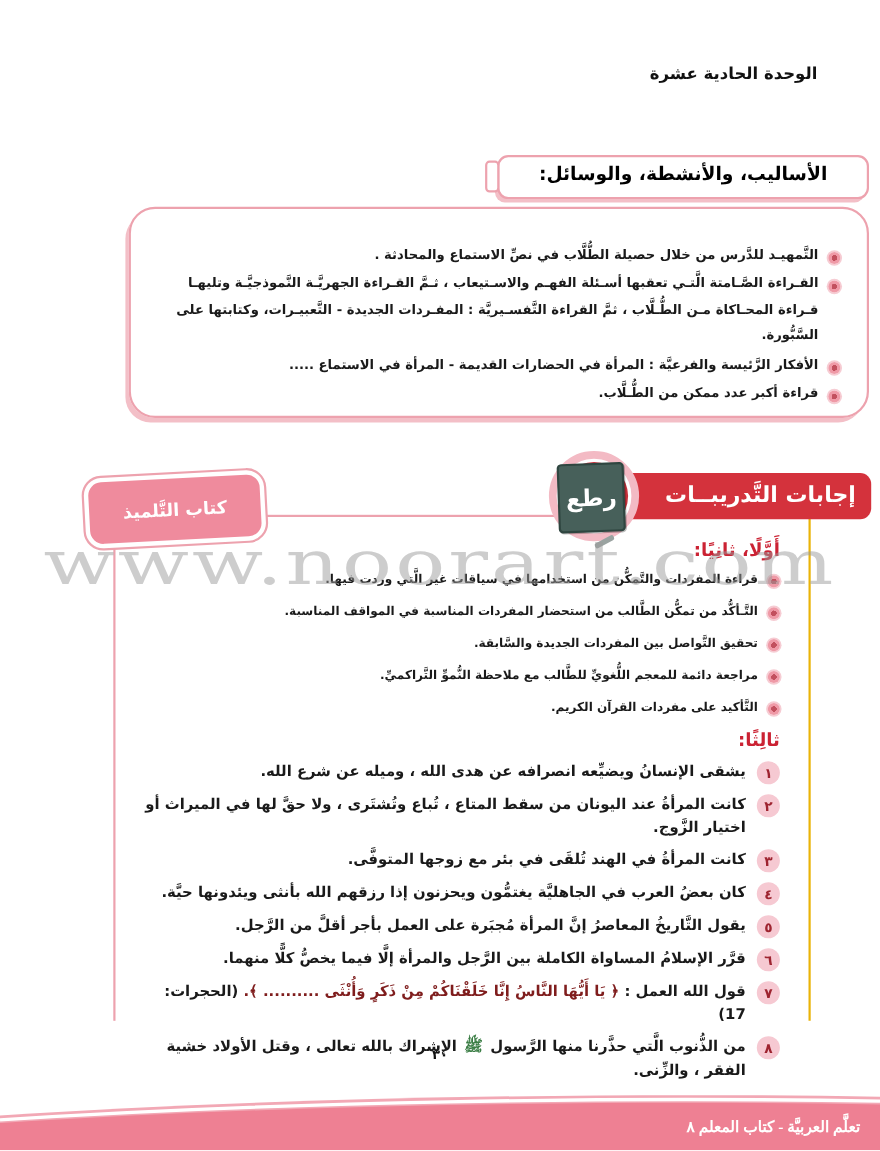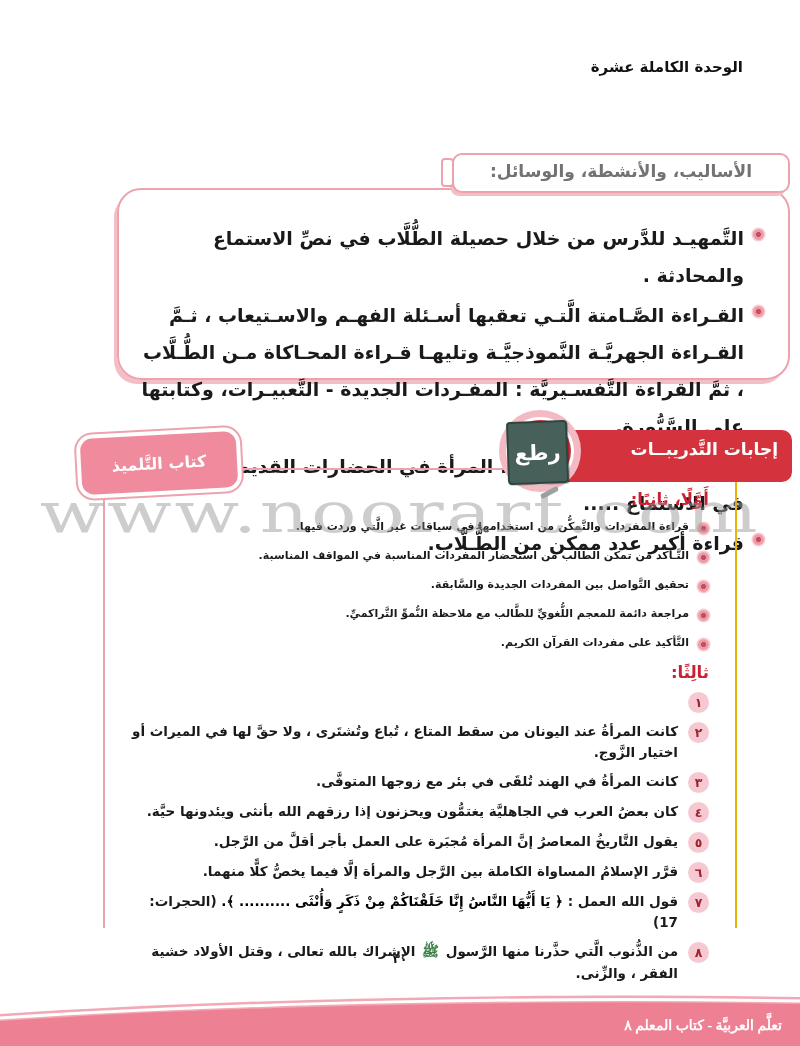--- a/index.html
+++ b/index.html
@@ -2,45 +2,45 @@
 <html lang="ar"><head>
 <meta charset="utf-8">
 <style>
   html,body{margin:0;padding:0;background:#fff;}
   .page{position:relative;width:800px;height:1046px;background:#ffffff;overflow:hidden;
         font-family:"DejaVu Sans",sans-serif;font-weight:bold;color:#1a1a1a;}
 
   .unit-header{position:absolute;top:58px;right:57px;font-size:15px;color:#111;direction:rtl;}
 
   
-  .methods-title{position:absolute;top:153px;right:10px;width:334px;height:36px;background:#fff;
+  .methods-title{position:absolute;top:141px;right:10px;width:334px;height:36px;background:#fff;
       border:2.5px solid #eda2ae;border-radius:10px;z-index:3;text-align:center;line-height:33px;
-      color:#737373;font-size:17px;box-shadow:-3px 4px 0 -1px #f3bfc7;direction:rtl;}
+      color:#000000;font-size:17px;box-shadow:-3px 4px 0 -1px #f3bfc7;direction:rtl;}
   .methods-title::before{content:"";position:absolute;left:-13px;top:3px;width:9px;height:25px;
       background:#fff;border:2px solid #eda2ae;border-radius:4px;}
 
   
   .box1{position:absolute;left:117px;top:188px;width:673px;height:192px;box-sizing:border-box;
       border:2px solid #eda2ae;border-radius:24px;z-index:1;padding:30px 24px 0 22px;direction:rtl;
       box-shadow:-4px 5px 0 -1px #f3bfc7;}
-  .m-row{display:flex;gap:9px;margin-bottom:3px;font-size:19px;line-height:1.95;text-align:right;}
+  .m-row{display:flex;gap:9px;margin-bottom:3px;font-size:12px;line-height:1.95;text-align:right;}
   .flower{flex:none;width:11px;height:11px;margin-top:9px;border-radius:50%;
       background:radial-gradient(circle,#c2505e 0 32%,#ef9aa7 33% 100%);
       box-shadow:0 0 0 1.5px #f6ccd3;}
 
   
   .badge-wrap{position:absolute;left:75px;top:429px;width:168px;height:68px;z-index:4;transform:rotate(-3deg);}
   .badge-outline{width:100%;height:100%;box-sizing:border-box;border:2px solid #eda2ae;border-radius:18px;
       background:#fff;padding:4px;}
   .badge-fill{height:100%;background:#ef8b9d;border-radius:12px;display:flex;align-items:center;
       justify-content:center;color:#fff;font-size:16px;direction:rtl;}
 
   
-  .banner{position:absolute;top:430px;right:8px;width:252px;height:52px;background:#d4323c;
-      border-radius:10px;z-index:3;color:#fff;font-size:17px;line-height:38px;text-align:right;
+  .banner{position:absolute;top:430px;right:8px;width:252px;height:42px;background:#d4323c;
+      border-radius:10px;z-index:3;color:#fff;font-size:20px;line-height:38px;text-align:right;
       padding-right:14px;box-sizing:border-box;direction:rtl;}
 
   
   .board-circle{position:absolute;left:499px;top:410px;width:82px;height:82px;border-radius:50%;
       background:#fff;border:7px solid #f3bac4;box-sizing:border-box;z-index:4;}
   .red-disc{position:absolute;inset:3px;border-radius:50%;background:#c5303a;}
   .chalkboard{position:absolute;left:1px;top:4px;width:57px;height:59px;background:#47605a;
       border:2px solid #2f4640;border-radius:4px;transform:rotate(-2deg);display:flex;align-items:center;
       justify-content:center;color:#fff;font-size:21px;box-shadow:1px 1px 0 rgba(0,0,0,.25);}
   .chalk{position:absolute;left:34px;bottom:-10px;width:19px;height:5px;background:#9aa3a1;
@@ -50,41 +50,41 @@
   .box2{position:absolute;left:103px;top:468px;width:634px;height:460px;box-sizing:border-box;
       border-top:2px solid #eda2ae;border-left:2px solid #eda2ae;border-right:2px solid #eab308;
       z-index:1;padding:20px 26px 0 18px;direction:rtl;}
   .sec-head{color:#cb2233;font-size:16.5px;margin:0 0 9px 0;text-align:right;}
   .box2 .m-row{font-size:11px;line-height:1.55;margin-bottom:12px;}
   .box2 .m-row .flower{margin-top:5px;}
   .n-row{display:flex;gap:10px;align-items:flex-start;margin-bottom:8px;font-size:13.5px;
       line-height:1.55;text-align:right;}
   .num{flex:none;width:21px;height:21px;border-radius:50%;background:#f6c9d2;color:#9e2430;
       font-size:12.5px;display:flex;align-items:center;justify-content:center;margin-top:1px;}
-  .verse{color:#000000;}
+  .verse{color:#7f1d1d;}
   .pbuh{color:#3a7d44;font-size:14px;padding:0 2px;}
 
   
   .watermark{position:absolute;top:480px;left:0;width:800px;text-align:center;z-index:9;
       font-family:"DejaVu Serif",serif;font-weight:normal;font-size:56px;color:#9c9c9c;opacity:.5;
       letter-spacing:2px;white-space:nowrap;transform:scaleX(1.35);transform-origin:center;
       pointer-events:none;}
 
   .page-num{position:absolute;top:952px;left:0;width:800px;text-align:center;font-size:12px;color:#111;}
 
   
   .footer-band{position:absolute;left:0;bottom:0;width:800px;height:62px;z-index:10;display:block;}
   .footer-text{position:absolute;right:18px;bottom:12px;z-index:11;color:#fff;font-size:14px;direction:rtl;font-family:Liberation Serif, serif;}
 </style>
 </head>
 <body>
 
 <div class="page">
 
-  <div class="unit-header">الوحدة الكاملة عشرة</div>
+  <div class="unit-header">الوحدة الحادية عشرة</div>
 
   <div class="methods-title">
     <span>الأساليب، والأنشطة، والوسائل:</span>
   </div>
 
   <div class="box1">
     <div class="m-row">
       <span class="flower"></span>
       <span>التَّمهيـد للدَّرس من خلال حصيلة الطُّلَّاب في نصِّ الاستماع والمحادثة .</span>
     </div>
@@ -143,20 +143,21 @@
     </div>
     <div class="m-row">
       <span class="flower"></span>
       <span>التَّأكيد على مفردات القرآن الكريم.</span>
     </div>
 
     <div class="sec-head">ثالِثًا:</div>
 
     <div class="n-row">
       <span class="num">١</span>
+      <span>يشقى الإنسانُ ويضيِّعه انصرافه عن هدى الله ، وميله عن شرع الله.</span>
     </div>
     <div class="n-row">
       <span class="num">٢</span>
       <span>كانت المرأةُ عند اليونان من سقط المتاع ، تُباع وتُشتَرى ، ولا حقَّ لها في الميراث أو اختيار الزَّوج.</span>
     </div>
     <div class="n-row">
       <span class="num">٣</span>
       <span>كانت المرأةُ في الهند تُلقَى في بئر مع زوجها المتوفَّى.</span>
     </div>
     <div class="n-row">

